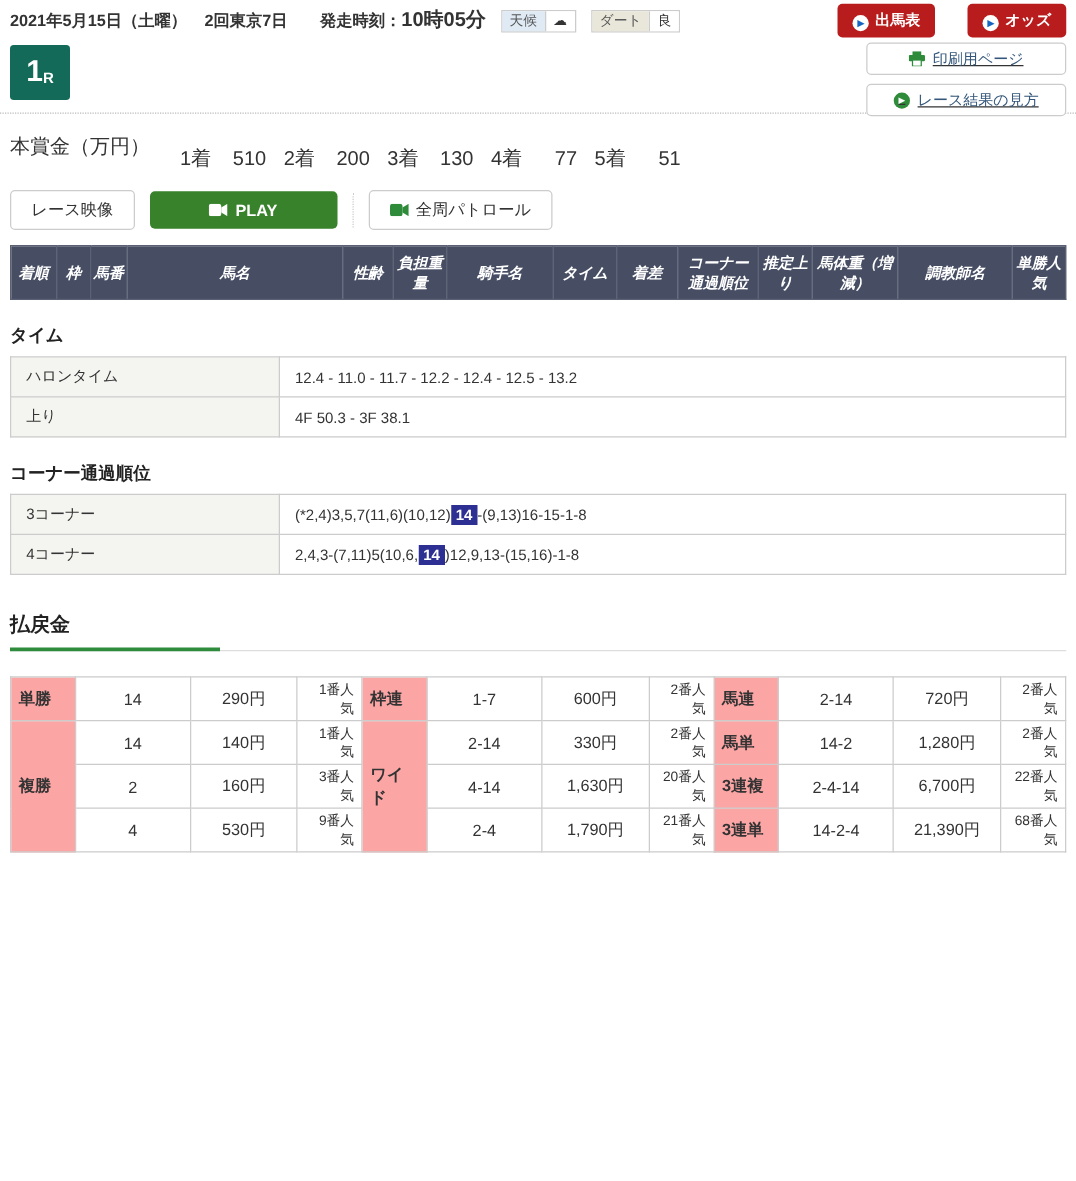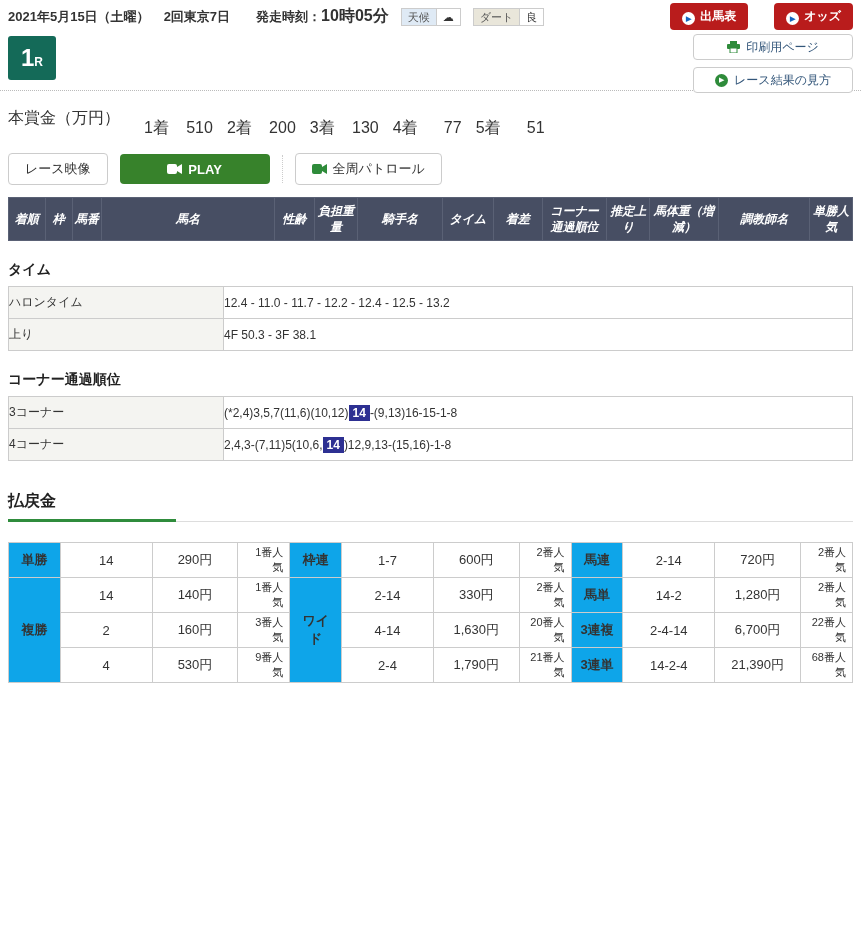--- a/index.html
+++ b/index.html
@@ -32,21 +32,21 @@
   .race-header { display: flex; padding: 4px 8px 10px; position: relative; border-bottom: 1px dotted #bbb; }
   .race-num { width: 48px; height: 44px; background: #146a58; color: #fff; border-radius: 3px;
     display: flex; align-items: center; justify-content: center; font-weight: bold; margin-top: 2px; }
   .race-num .n { font-size: 24px; }
   .race-num .r { font-size: 12px; margin-top: 8px; }
   .race-info { margin-left: 14px; }
   .race-title { font-size: 22px; font-weight: bold; color: #222; }
   .race-sub { font-size: 13px; margin-top: 6px; color: #333; }
   .race-sub .cond { margin-right: 12px; }
   .course-val { font-size: 18px; font-weight: bold; }
-  .side-btns { position: absolute; right: 8px; top: 4px; display: flex; flex-direction: column; gap: 7px; }
+  .side-btns { position: absolute; right: 8px; top: 4px; display: flex; flex-direction: column; gap: 7px; text-decoration: underline; }
   .btn-white-sm { width: 160px; height: 26px; background: #fff; border: 1px solid #ccc; border-radius: 4px;
     font-size: 12px; color: #33567a; display: inline-flex; align-items: center; justify-content: center; cursor: pointer; }
 
   
   .prize-row { padding: 6px 8px; font-size: 16px; display: flex; align-items: center; }
   .prize-row .plabel { margin-right: 10px; }
   .prize-item .place { margin-left: 14px; }
   .prize-item .amount { display: inline-block; min-width: 44px; text-align: right; margin-top: 22px; }
 
   
@@ -59,31 +59,31 @@
   .cam { margin-right: 6px; display: inline-flex; }
 
   
   table.results { width: 845px; margin: 2px 8px 0; border-collapse: collapse; table-layout: fixed; font-size: 12px; font-style: italic; }
   table.results th { background: #474e63; color: #fff; font-weight: bold; border: 1px solid #5a6175;
     padding: 5px 2px; line-height: 1.35; word-break: break-all; }
 
   
   .sec-h { font-size: 14px; font-weight: bold; margin: 20px 8px 7px; color: #222; }
   table.info { width: 845px; margin: 0 8px; border-collapse: collapse; font-size: 12px; }
-  table.info td { border: 1px solid #ccc; padding: 7px 0; }
+  table.info td { border: 1px solid #ccc; padding: 7px 12px; }
   td.info-label { width: 215px; background: #f4f4f1; }
   .hl-num { background: #2d3092; color: #fff; padding: 1px 4px; font-weight: bold; }
 
   
   .pay-h { font-size: 16px; font-weight: bold; color: #222; margin: 30px 8px 0; padding-bottom: 9px;
     border-bottom: 1px solid #ddd; position: relative; }
   .pay-h .green-line { position: absolute; left: 0; bottom: -1px; width: 168px; height: 3px; background: #2f8c3c; }
   table.payout { width: 845px; margin: 20px 8px 0; border-collapse: collapse; font-size: 13px; }
   table.payout td { border: 1px solid #ccc; height: 28px; padding: 2px 6px; }
-  td.p-label { background: #0ea5e9; text-align: center; font-weight: bold; width: 52px; }
+  td.p-label { background: #fca5a5; font-weight: bold; width: 52px; }
   td.p-comb { text-align: center; width: 92px; }
   td.p-pay { text-align: center; width: 86px; padding-right: 10px; }
   td.p-fav { text-align: right; font-size: 11px; width: 52px; color: #333; }
   td.dash { border-top: 1px dashed #bbb; }
 </style>
 </head>
 <body>
 
 <div class="topbar">
   <span class="date">2021年5月15日（土曜）</span>

